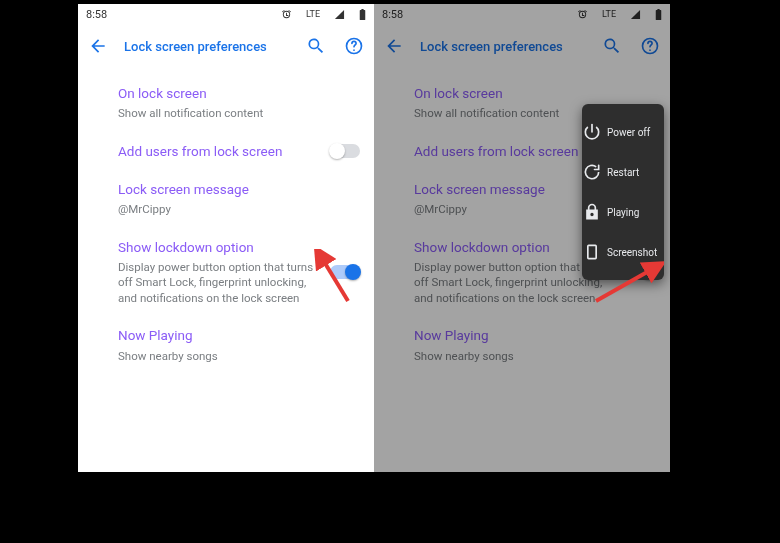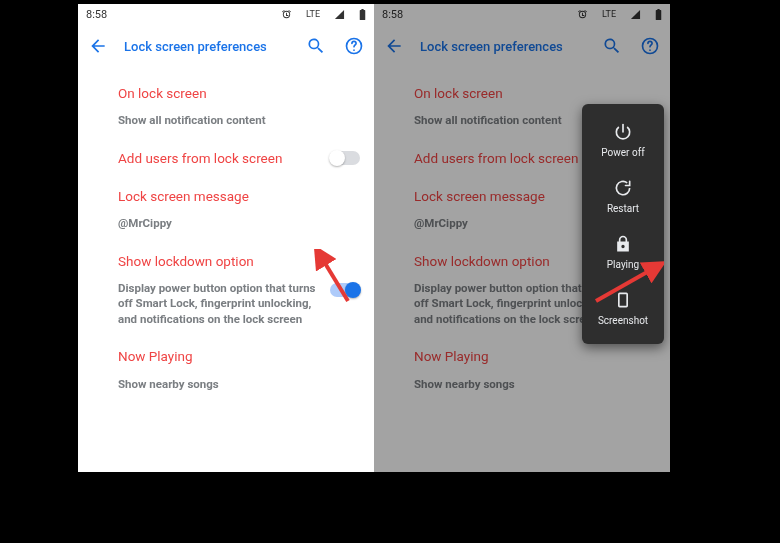--- a/index.html
+++ b/index.html
@@ -55,22 +55,22 @@
       flex: 1;
       font-size: 13px;
       font-weight: 500;
     }
     .appbar .iconbtn { color: #1a73e8; display:flex; align-items:center; justify-content:center; width:24px; height:24px; }
     .list { padding: 6px 0 0 0; }
     .item {
       padding: 10px 18px 10px 40px;
       position: relative;
     }
-    .item-title { font-size: 13.5px; color: #ef4444; line-height: 1.35; }
-    .item-sub { font-size: 11.5px; color: #7a7e82; line-height: 1.35; margin-top: 11px; max-width: 200px; font-weight: bold; }
+    .item-title { font-size: 13.5px; color: #8b5cf6; line-height: 1.35; }
+    .item-sub { font-size: 11.5px; color: #7a7e82; line-height: 1.35; margin-top: 4px; max-width: 200px; }
     .switch {
       position: absolute;
       right: 14px;
       top: 50%;
       transform: translateY(-50%);
       width: 30px;
       height: 14px;
       border-radius: 10px;
     }
     .switch.off { background: #dadce0; }
@@ -96,21 +96,21 @@
       top: 100px;
       width: 82px;
       background: #2e2e2e;
       border-radius: 6px;
       padding: 8px 0;
       z-index: 10;
       box-shadow: 0 4px 12px rgba(0,0,0,.5);
     }
     .powermenu-item {
       display: flex;
-      flex-direction: column;
+      flex-direction: row;
       align-items: center;
       color: #e8eaed;
       padding: 10px 0;
       gap: 5px;
       font-size: 10px;
     }
     .powermenu-item svg { display:block; }
   </style>
 </head>
 <body>

